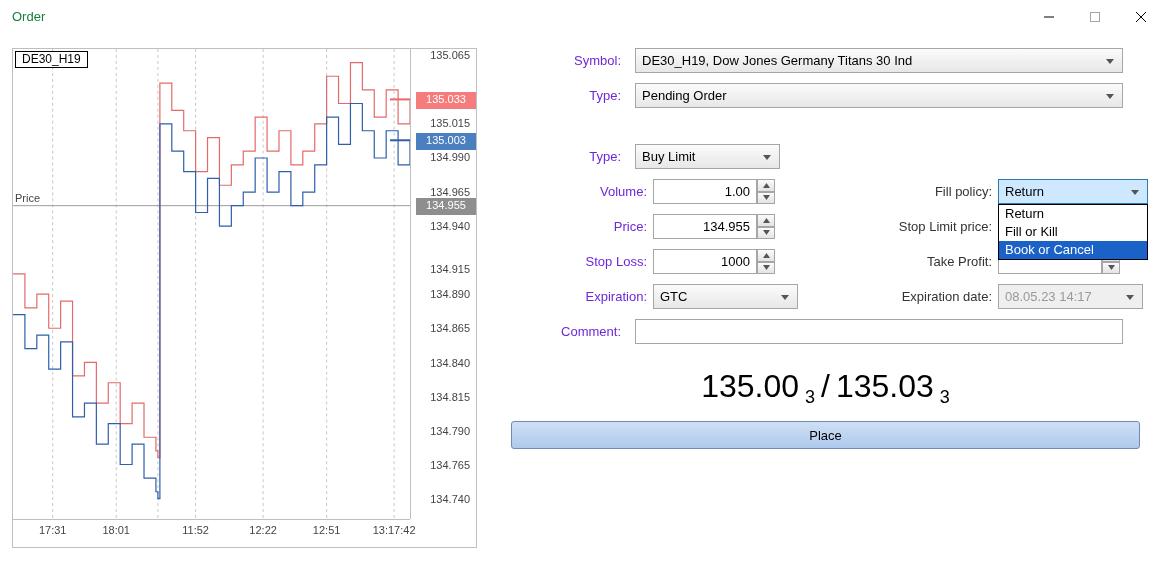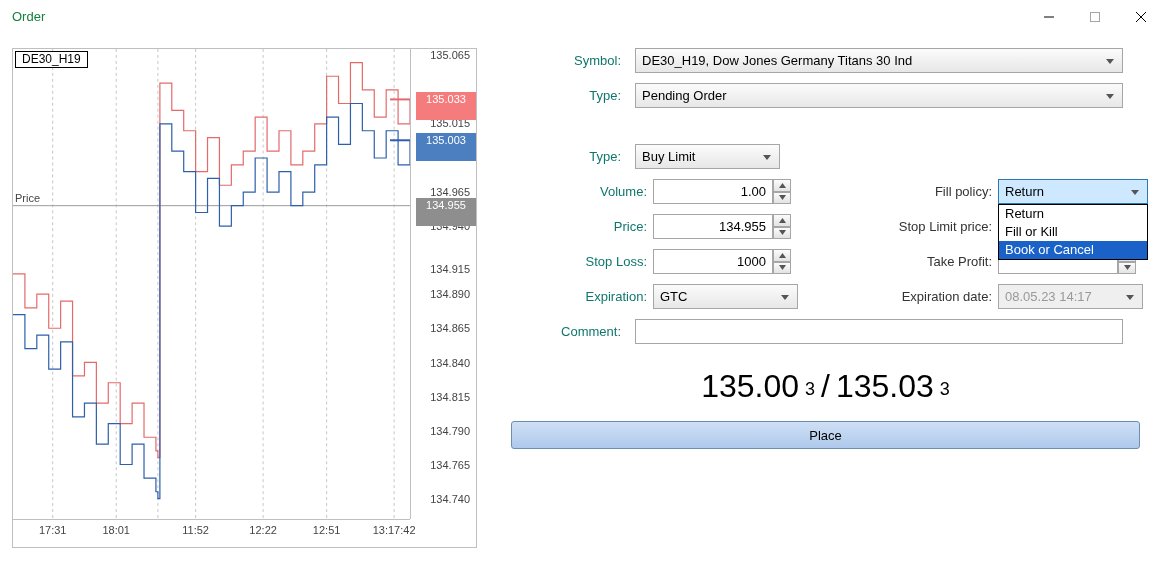--- a/index.html
+++ b/index.html
@@ -18,52 +18,52 @@
 
 
 .chart-panel { width: 465px; height: 500px; border: 1px solid #bfbfbf; position: relative; background: #fff; }
 .chart-label { position: absolute; top: 2px; left: 2px; font-size: 12px; border: 1px solid #000; padding: 0 6px 1px 6px; background: #fff; z-index: 5; }
 .chart-area { position: absolute; top: 0; bottom: 28px; left: 0; right: 66px; }
 .y-axis { position: absolute; top: 0; bottom: 28px; right: 0; width: 66px; border-left: 1px solid #bfbfbf; }
 .y-axis .ytick { position: absolute; right: 6px; font-size: 11px; color: #444; }
 .x-axis { position: absolute; bottom: 0; left: 0; right: 66px; height: 28px; border-top: 1px solid #bfbfbf; }
 .x-axis .xtick { position: absolute; top: 4px; font-size: 11px; color: #444; transform: translateX(-50%); }
 
-.price-tag { position: absolute; right: 0; width: 60px; height: 28px; font-size: 11px; color: #fff; text-align: center; line-height: 15px; z-index: 6; }
+.price-tag { position: absolute; right: 0; width: 60px; height: 17px; font-size: 11px; color: #fff; text-align: center; line-height: 15px; z-index: 6; }
 .price-tag.ask { background: #f47c7c; }
 .price-tag.bid { background: #4c7fc0; }
 .price-tag.mid { background: #8e8e8e; }
 
 .price-text { position: absolute; left: 2px; font-size: 11px; color: #444; z-index: 4; }
 
 
 .form-panel { flex: 1; display: flex; flex-direction: column; gap: 10px; position: relative; }
 .row { display: flex; align-items: center; gap: 8px; }
 .row.two { display: grid; grid-template-columns: 146px 146px 1fr 146px; align-items: center; gap: 0; }
-.label { width: 120px; text-align: right; font-size: 13px; color: #0f766e; padding-right: 6px; }
+.label { width: 120px; text-align: right; font-size: 13px; color: #6d28d9; padding-right: 6px; }
 .label2 { text-align: right; font-size: 13px; color: #333; padding-right: 6px; }
 
 select.control, .dropdown { height: 25px; font-size: 13px; border: 1px solid #a6a6a6; background: #e8e8e8; padding: 0 22px 0 6px; appearance: none; position: relative; }
 .dropdown { display: inline-flex; align-items: center; background: linear-gradient(#fbfbfb,#e7e7e7); position: relative; }
 .dropdown::after { content: ""; position: absolute; right: 8px; top: 50%; margin-top: -2px; width: 0; height: 0; border-left: 4px solid transparent; border-right: 4px solid transparent; border-top: 5px solid #555; }
 .dropdown.small { width: 145px; }
 .dropdown.fill { width: 150px; background: #cde8ff; border: 1px solid #2a7ab0; }
 .dropdown.disabled { color: #999; background: #efefef; }
 
 .spinner { display: inline-flex; height: 25px; }
-.spinner input { width: 120px; height: 25px; border: 1px solid #a6a6a6; text-align: right; padding-right: 6px; font-size: 13px; }
+.spinner input { width: 104px; height: 25px; border: 1px solid #a6a6a6; text-align: right; padding-right: 6px; font-size: 13px; }
 .spinner .spin-btns { width: 18px; display: flex; flex-direction: column; }
 .spinner .sp { flex: 1; border: 1px solid #a6a6a6; background: linear-gradient(#fbfbfb,#e3e3e3); display: flex; align-items: center; justify-content: center; }
 .spinner .sp svg { width: 7px; height: 5px; }
 .spinner.disabled input { color: #aaa; background: #f2f2f2; }
 
 .comment input { width: 488px; height: 25px; border: 1px solid #a6a6a6; padding-left: 6px; font-size: 13px; }
 
 .quote-row { display: flex; justify-content: center; padding: 14px 0 6px; }
-.quote { font-size: 32px; display: flex; align-items: center; gap: 6px; }
+.quote { font-size: 32px; display: flex; align-items: flex-end; gap: 6px; }
 .quote .sub { font-size: 18px; position: relative; top: 3px; }
 
 .place-btn { height: 28px; background: linear-gradient(#cfe0f5,#aec9ec); border: 1px solid #6e8db3; border-radius: 3px; font-size: 13px; margin: 0 4px; }
 
 
 .dd-list { position: absolute; border: 1px solid #000; background: #fff; font-size: 13px; z-index: 100; }
 .dd-list .item { padding: 1px 8px 2px 6px; white-space: nowrap; }
 .dd-list .item.sel { background: #1a62c7; color: #fff; }
 </style>
 </head>

